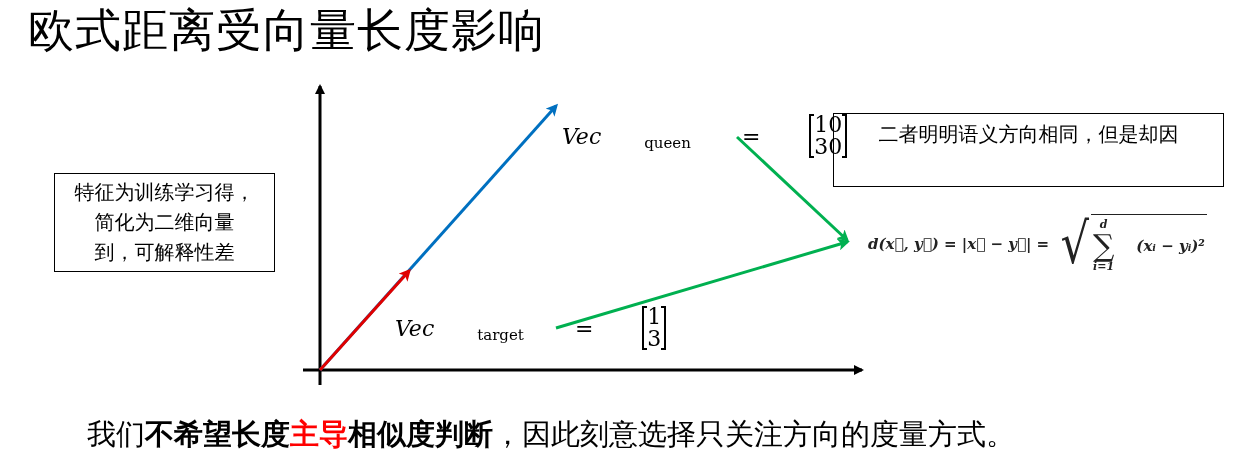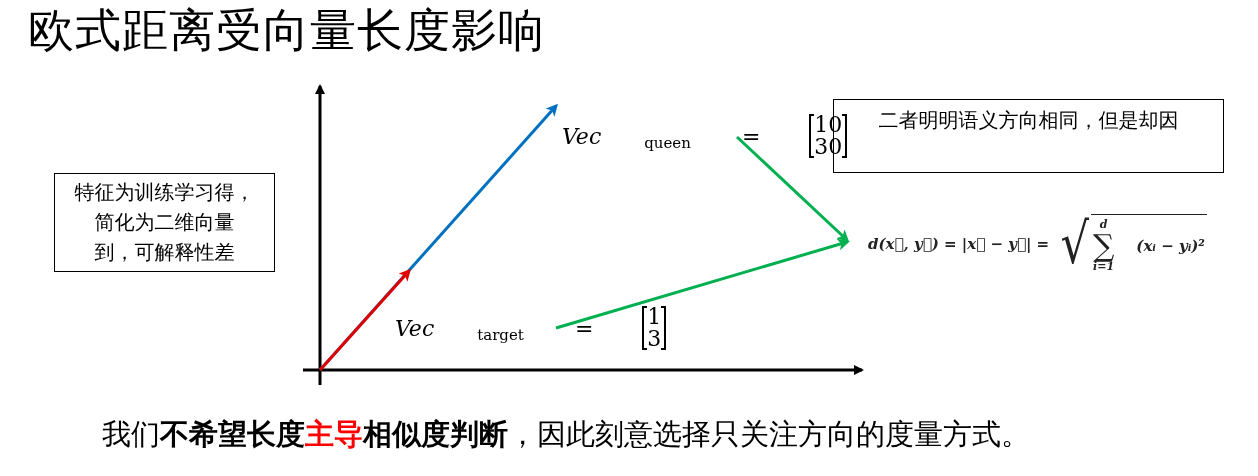--- a/index.html
+++ b/index.html
@@ -1,20 +1,20 @@
 <!DOCTYPE html>
 <html><head>
   <meta charset="utf-8">
   <style>
     html, body { margin: 0; padding: 0; background: #ffffff; }
     body { width: 1258px; height: 476px; position: relative; overflow: hidden; font-family: "DejaVu Sans", sans-serif; color: #000; }
     .title { position: absolute; left: 28px; top: 0; font-family: "DejaVu Serif", serif; font-size: 46px; letter-spacing: 1px; line-height: 60px; white-space: nowrap; }
     .box { position: absolute; border: 1.5px solid #000; background: #fff; font-family: "DejaVu Sans", sans-serif; text-align: center; color: #000; }
     .box-left { left: 54px; top: 173px; width: 221px; height: 99px; font-size: 20px; line-height: 30px; padding-top: 3px; box-sizing: border-box; }
-    .box-right { left: 833px; top: 99px; width: 391px; height: 74px; font-size: 20px; line-height: 29px; padding-top: 6px; box-sizing: border-box; }
+    .box-right { left: 833px; top: 113px; width: 391px; height: 74px; font-size: 20px; line-height: 29px; padding-top: 6px; box-sizing: border-box; }
     .box .line { display: block; white-space: nowrap; }
     svg.diagram { position: absolute; left: 0; top: 0; }
     .vec { position: absolute; font-family: "DejaVu Serif", serif; font-size: 22px; white-space: nowrap; display: flex; align-items: center; gap: 43px; }
     .vec .name { font-style: italic; }
     .vec .sub { font-size: 15px; position: relative; top: 7px; margin-right: 8px; }
     .vec .eq { margin-right: 6px; font-family: "DejaVu Sans", sans-serif; }
     .matrix { display: inline-flex; flex-direction: column; align-items: center; border-left: 2px solid #000; border-right: 2px solid #000; padding: 0 3px; line-height: 22px; position: relative; }
     .matrix::before, .matrix::after { content: ""; position: absolute; width: 5px; height: 100%; top: 0; border-top: 2px solid #000; border-bottom: 2px solid #000; box-sizing: border-box; }
     .matrix::before { left: -2px; }
     .matrix::after { right: -2px; }
@@ -22,21 +22,21 @@
     .vec-target { left: 395px; top: 306px; }
     .formula { position: absolute; left: 868px; top: 214px; font-family: "DejaVu Serif", serif; font-size: 15px; font-weight: bold; display: flex; align-items: center; white-space: nowrap; color: #222; }
     .formula .lhs { font-style: italic; margin-right: 4px; }
     .sqrt { display: inline-flex; align-items: center; position: relative; margin-left: 4px; }
     .sqrt-sym { font-size: 56px; font-weight: normal; line-height: 56px; transform: scaleX(0.8); margin-right: -2px; }
     .sqrt-body { border-top: 1.5px solid #222; display: inline-flex; align-items: center; padding: 4px 2px 0 2px; }
     .sum { display: inline-flex; flex-direction: column; align-items: center; margin-right: 2px; }
     .sum .top, .sum .bot { font-size: 11px; font-style: italic; line-height: 12px; }
     .sum .sig { font-size: 30px; line-height: 30px; font-weight: normal; }
     .sum-term { font-style: italic; margin-left: 20px; }
-    .conclusion { position: absolute; left: 102px; top: 412px; font-family: "DejaVu Sans", sans-serif; font-size: 29px; line-height: 44px; white-space: nowrap; }
+    .conclusion { position: absolute; left: 87px; top: 412px; font-family: "DejaVu Sans", sans-serif; font-size: 29px; line-height: 44px; white-space: nowrap; }
     .conclusion .bold { font-weight: bold; }
     .conclusion .red { color: #ff0000; font-weight: bold; }
   </style>
 </head>
 <body>
 
 <div class="title">欧式距离受向量长度影响</div>
 
 <svg class="diagram" width="1258" height="476" viewBox="0 0 1258 476">
   <defs>

